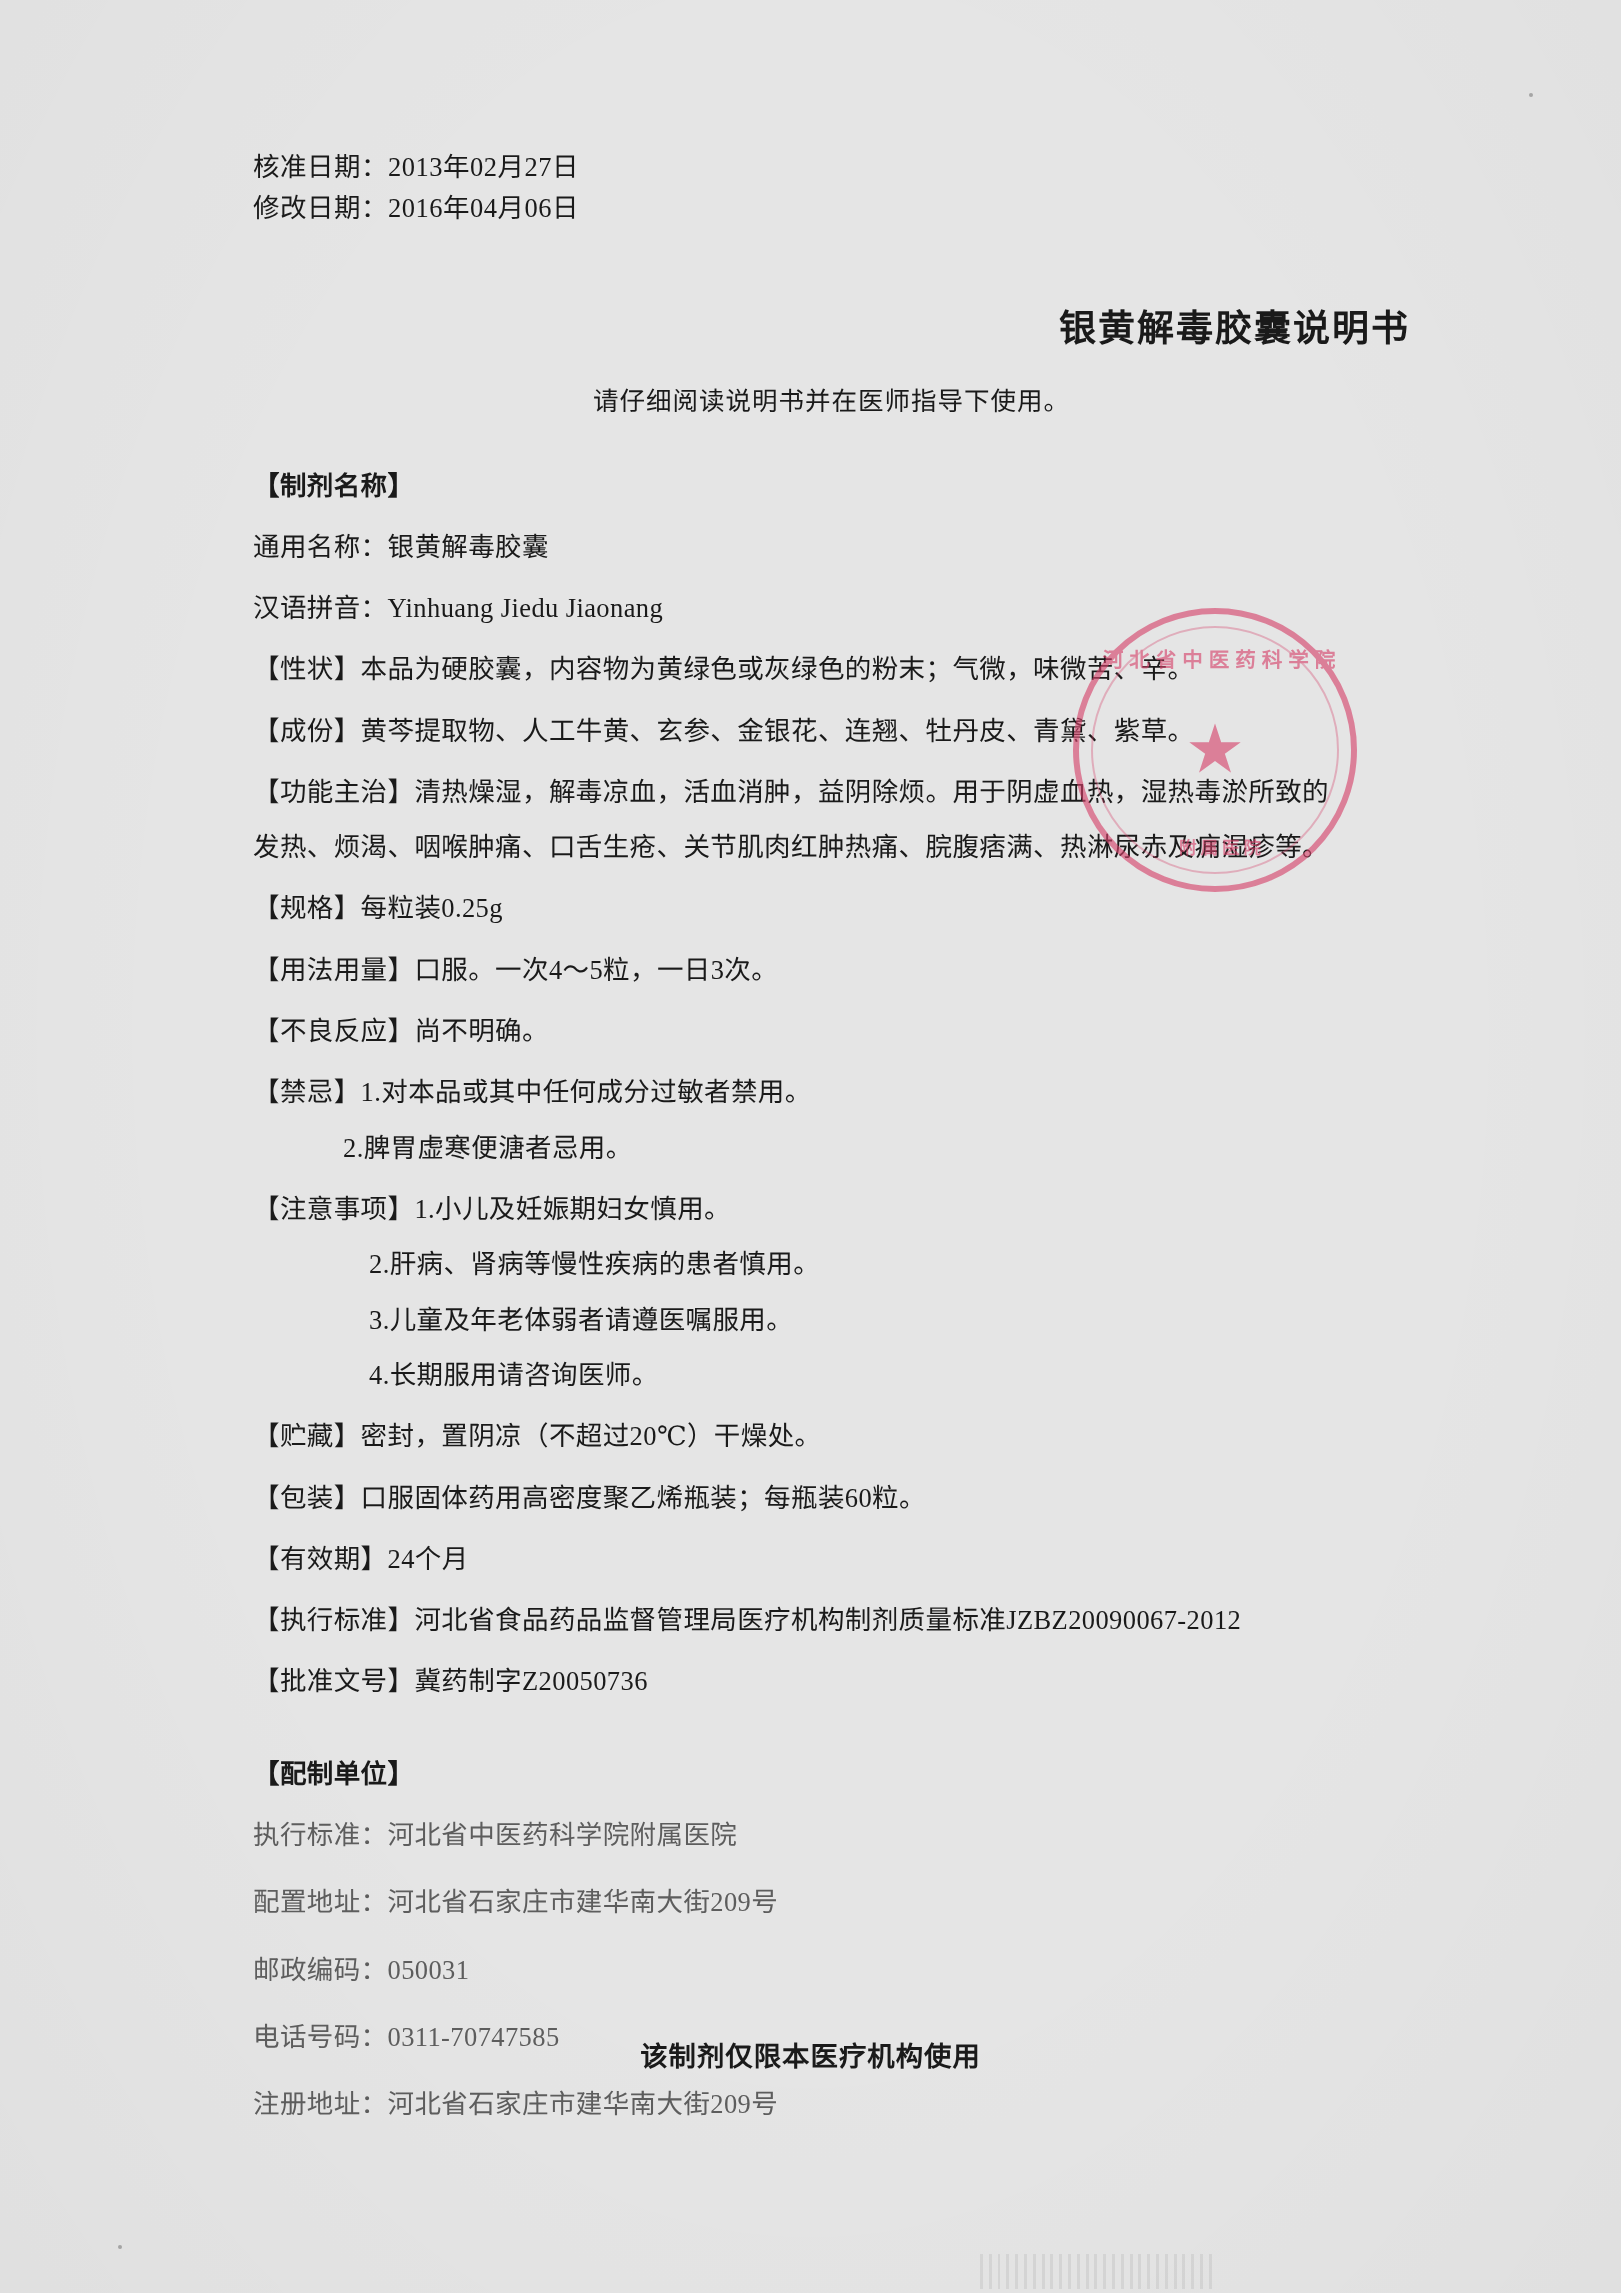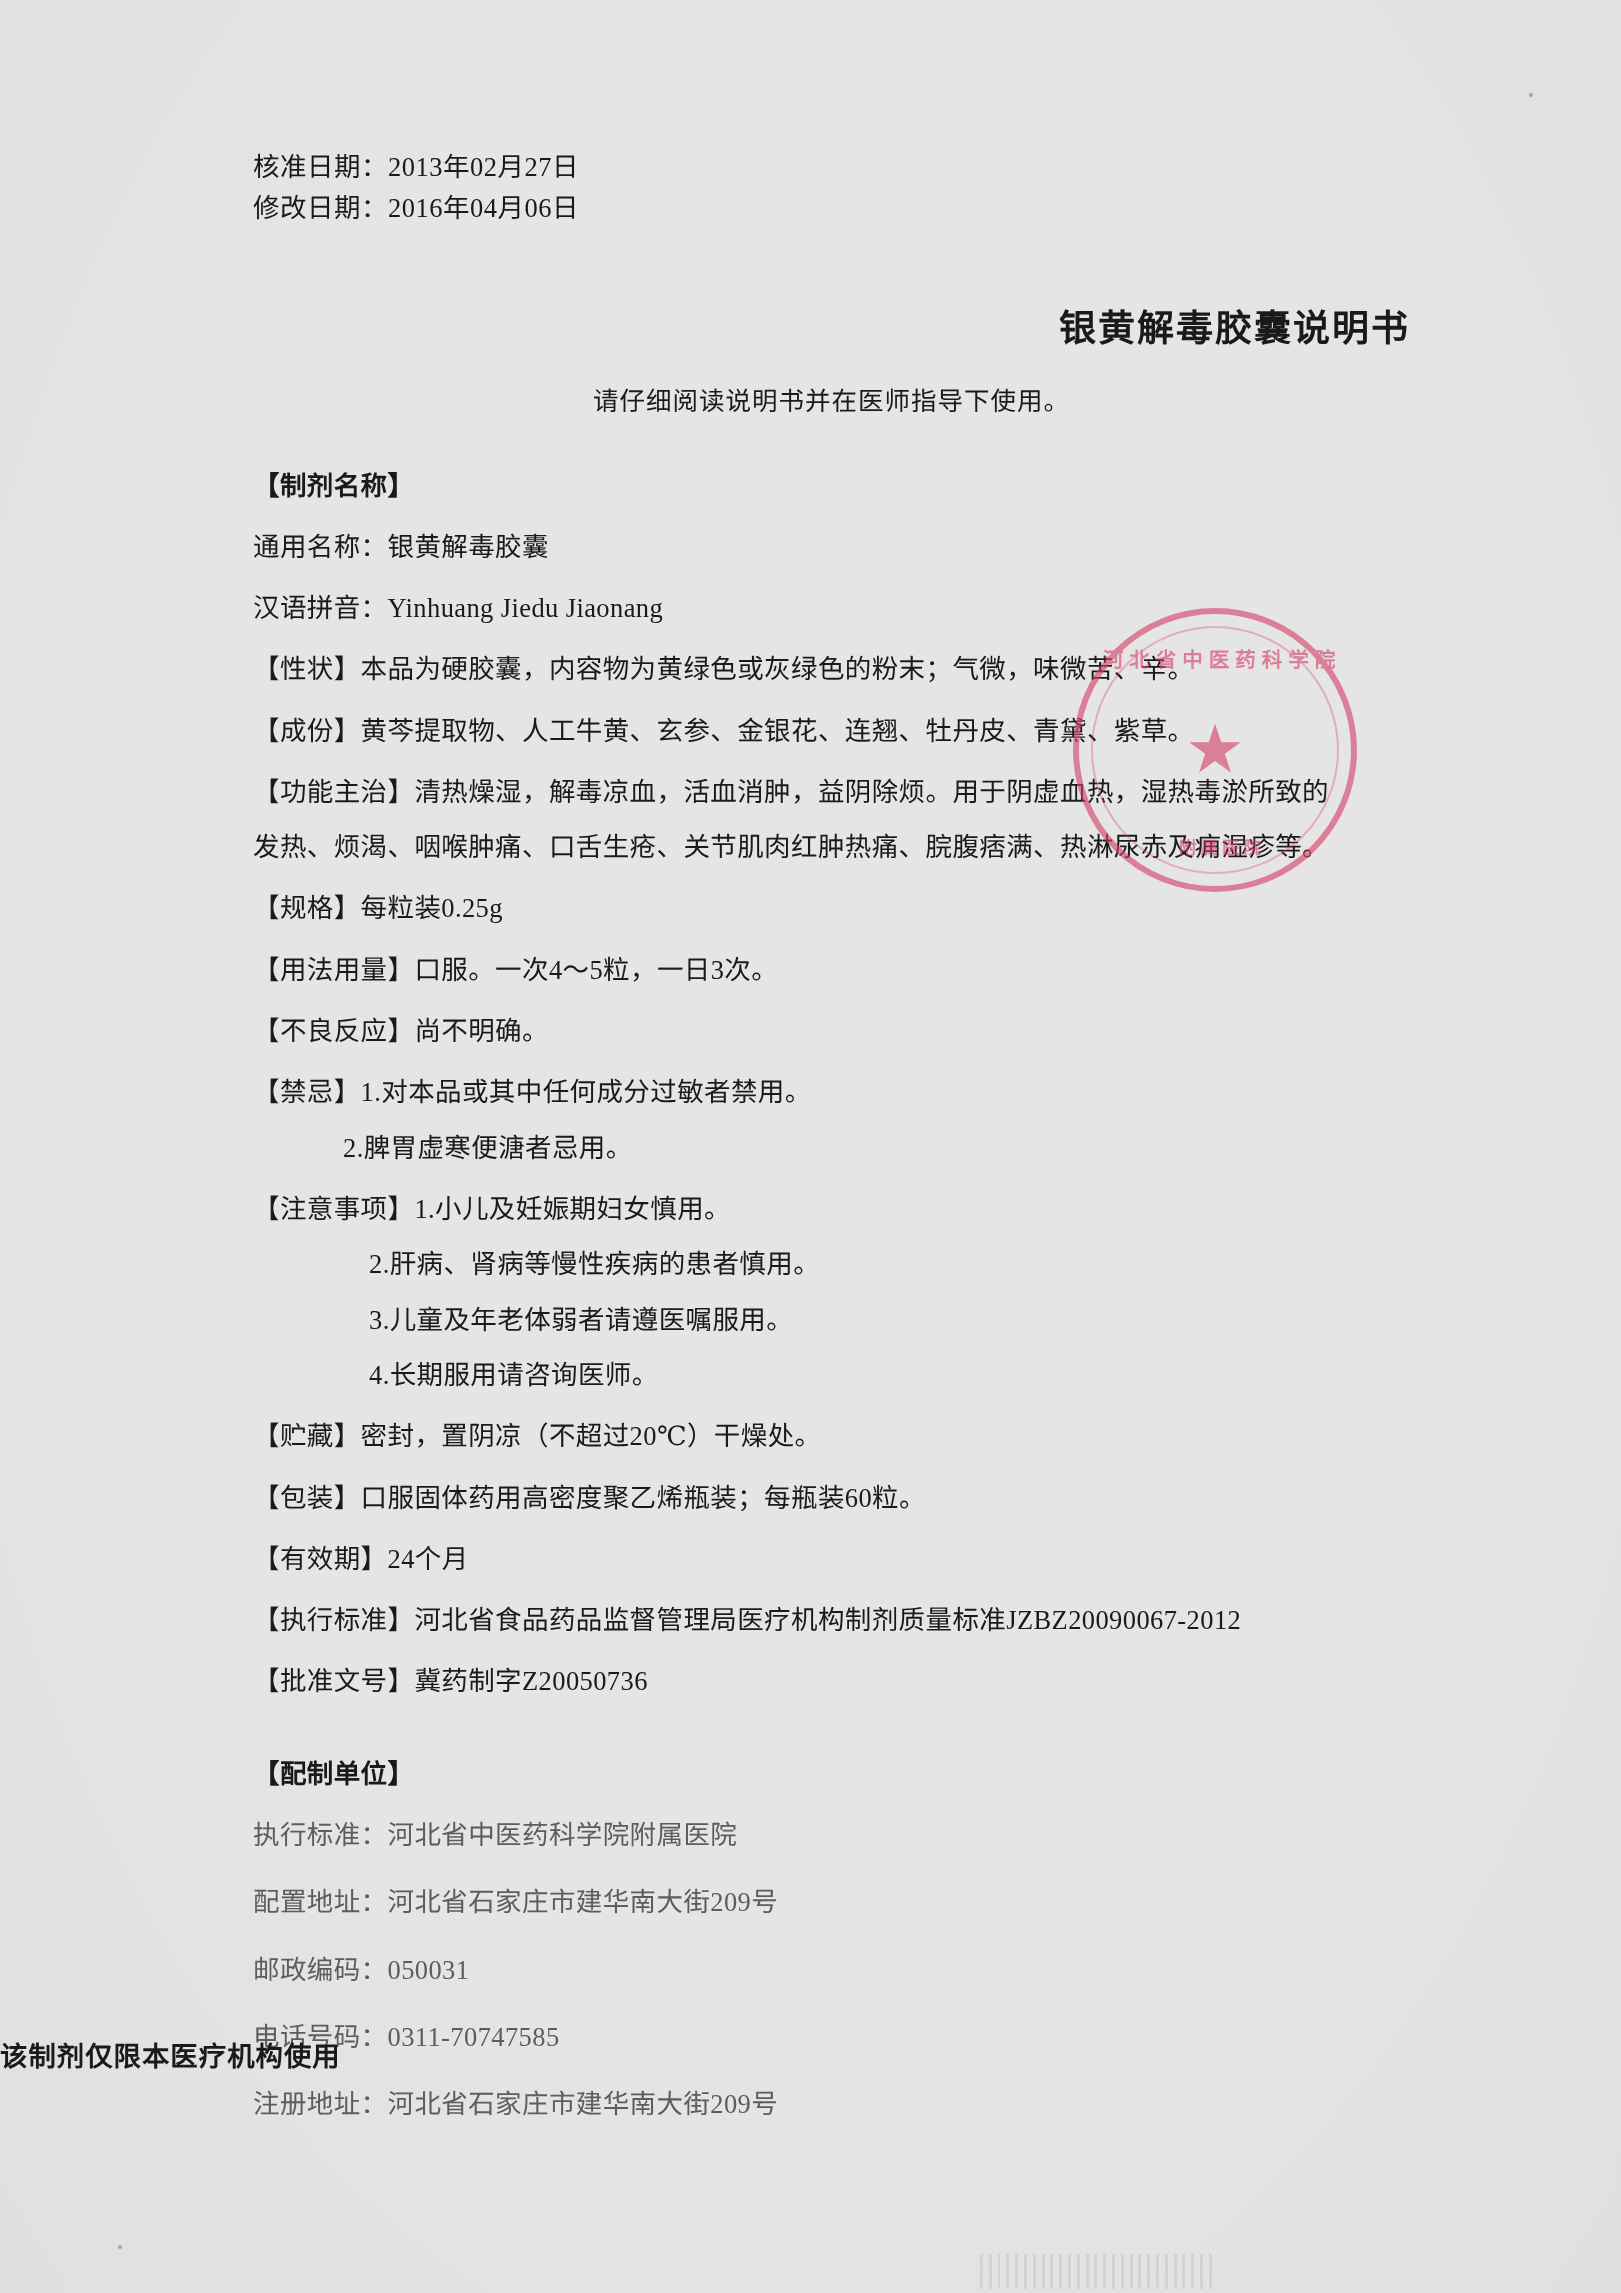--- a/index.html
+++ b/index.html
@@ -80,20 +80,21 @@
     color: #5d5d5d;
   }
   .unit-block .line {
     margin-bottom: 21.6px;
   }
   .footer {
     position: absolute;
     left: 0;
     right: 0;
     top: 2034px;
+    text-align: center;
     font-size: 27.4px;
     font-weight: 700;
     letter-spacing: 1px;
   }
   
   .seal {
     position: absolute;
     left: 1073px;
     top: 608px;
     width: 284px;

